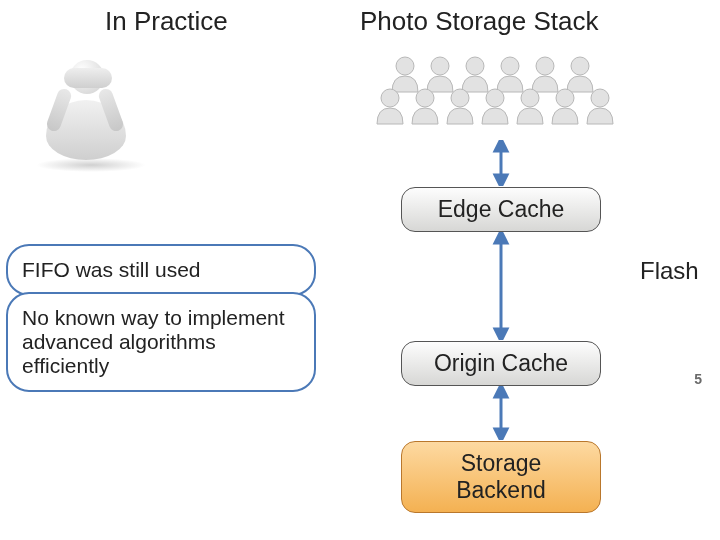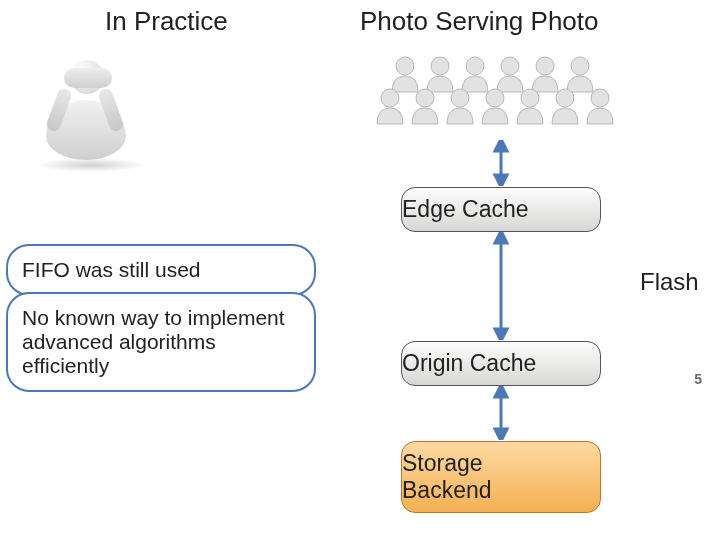--- a/index.html
+++ b/index.html
@@ -13,35 +13,35 @@
   .figure .farml{left:46px;transform:rotate(20deg)}
   .figure .farmr{left:98px;transform:rotate(-20deg)}
   .figure .fhead{position:absolute;left:64px;top:10px;width:34px;height:34px;border-radius:50%;background:radial-gradient(circle at 35% 30%,#fff,#cfcfcf)}
   .figure .fhand{position:absolute;left:58px;top:18px;width:48px;height:20px;border-radius:12px;background:linear-gradient(#eee,#cfcfcf)}
   .figure .shadow{position:absolute;left:30px;top:108px;width:110px;height:14px;border-radius:50%;background:radial-gradient(ellipse at center,#d0d0d0 0%,rgba(255,255,255,0) 70%)}
   .crowd{position:absolute;left:365px;top:50px;width:260px;height:90px}
   .crowd svg{width:100%;height:100%}
   .callout{position:absolute;left:6px;width:310px;border:2px solid #4b79b7;border-radius:23px;padding:12px 14px;font-size:21px;background:#fff;box-sizing:border-box}
   .callout.c1{top:244px}
   .callout.c2{top:292px}
-  .nodebox{position:absolute;width:200px;text-align:left;font-size:23px;border:1.5px solid #555;border-radius:14px;padding:8px 0;left:401px;box-sizing:border-box;background:linear-gradient(#fdfdfd,#d7d7d5)}
+  .nodebox{position:absolute;width:200px;text-align:center;font-size:23px;border:1.5px solid #555;border-radius:14px;padding:8px 0;left:401px;box-sizing:border-box;background:linear-gradient(#fdfdfd,#d7d7d5)}
   .nodebox.edge{top:187px}
   .nodebox.origin{top:341px}
   .nodebox.storage{top:441px;background:linear-gradient(#fdd9a1,#f4b152);border-color:#b9772c}
-  .flash{position:absolute;left:640px;top:268px;font-size:24px}
+  .flash{position:absolute;left:640px;top:257px;font-size:24px}
   .pagenum{position:absolute;right:18px;bottom:10px;font-size:14px;color:#6a6a6a;font-weight:bold}
   .arrow{position:absolute;left:492px}
   .arrow svg{display:block}
 </style>
 </head>
 <body>
 <div class="slide">
 
 <div class="t-left">In Practice</div>
-<div class="t-right">Photo Serving Photo</div>
+<div class="t-right">Photo Storage Stack</div>
 
 <div class="figure">
   <div class="shadow"></div>
   <div class="fbody"></div>
   <div class="farml"></div>
   <div class="farmr"></div>
   <div class="fhead"></div>
   <div class="fhand"></div>
 </div>
 

